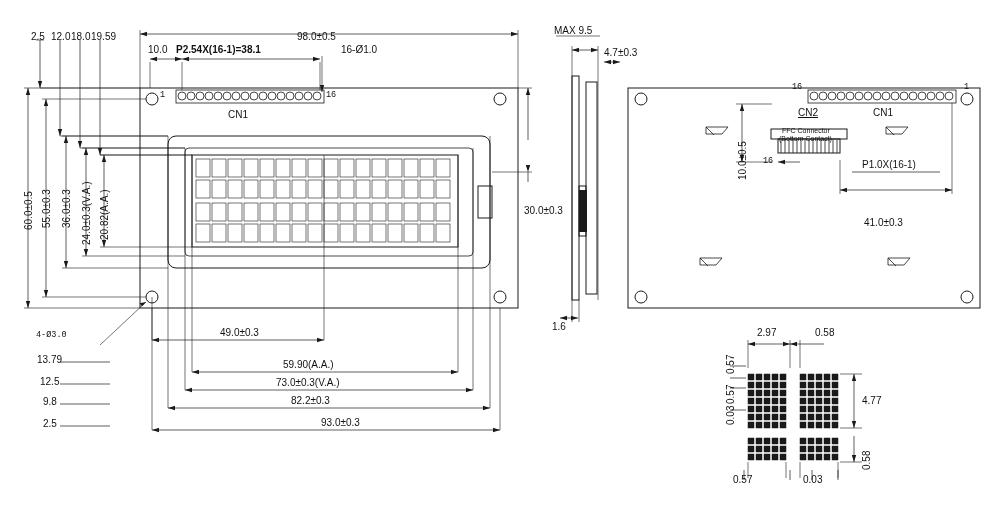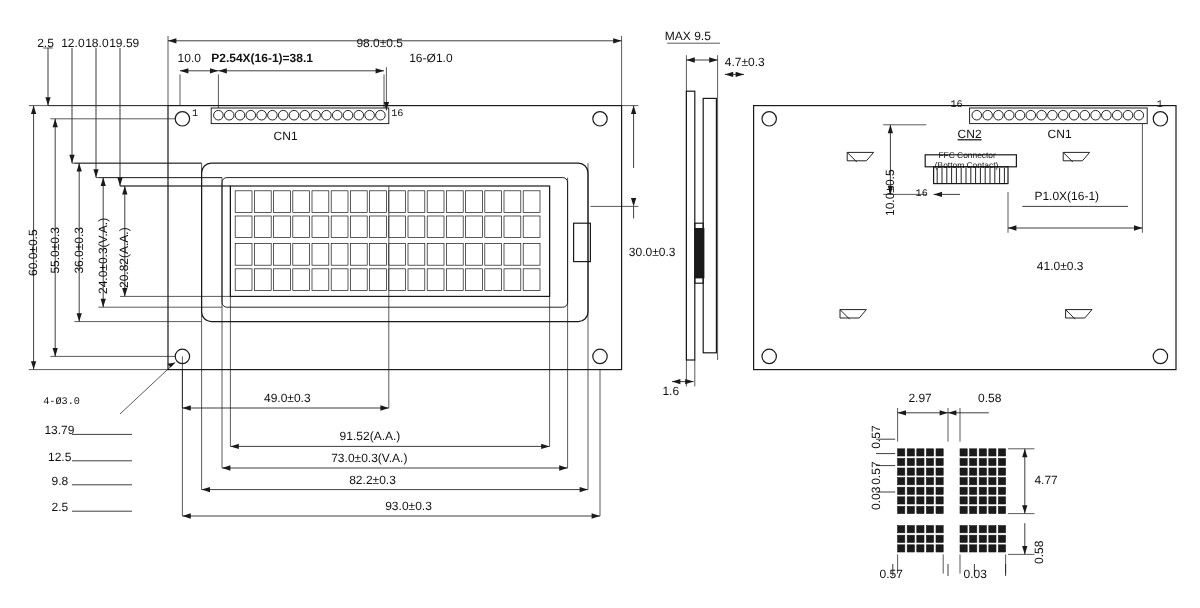--- a/index.html
+++ b/index.html
@@ -507,21 +507,21 @@
   <div class="txt rot90" style="left:62px;top:228px;">36.0±0.3</div>
   <div class="txt rot90" style="left:82px;top:245px;">24.0±0.3(V.A.)</div>
   <div class="txt rot90" style="left:100px;top:240px;">20.82(A.A.)</div>
 
   <div class="txt" style="left:31px;top:32px;">2.5</div>
   <div class="txt" style="left:51px;top:32px;">12.0</div>
   <div class="txt" style="left:71px;top:32px;">18.0</div>
   <div class="txt" style="left:91px;top:32px;">19.59</div>
 
   <div class="txt" style="left:196px;top:328px;margin-left:24px;">49.0±0.3</div>
-  <div class="txt" style="left:283px;top:360px;">91.52(A.A.)</div>
+  <div class="txt" style="left:283px;top:360px;">59.90(A.A.)</div>
   <div class="txt" style="left:276px;top:378px;">73.0±0.3(V.A.)</div>
   <div class="txt" style="left:291px;top:396px;">82.2±0.3</div>
   <div class="txt" style="left:293px;top:418px;margin-left:28px;">93.0±0.3</div>
 
   <div class="txt" style="left:37px;top:355px;">13.79</div>
   <div class="txt" style="left:40px;top:377px;">12.5</div>
   <div class="txt" style="left:43px;top:397px;">9.8</div>
   <div class="txt" style="left:43px;top:419px;">2.5</div>
   <div class="txt sm" style="left:36px;top:331px;">4-Ø3.0</div>
 

